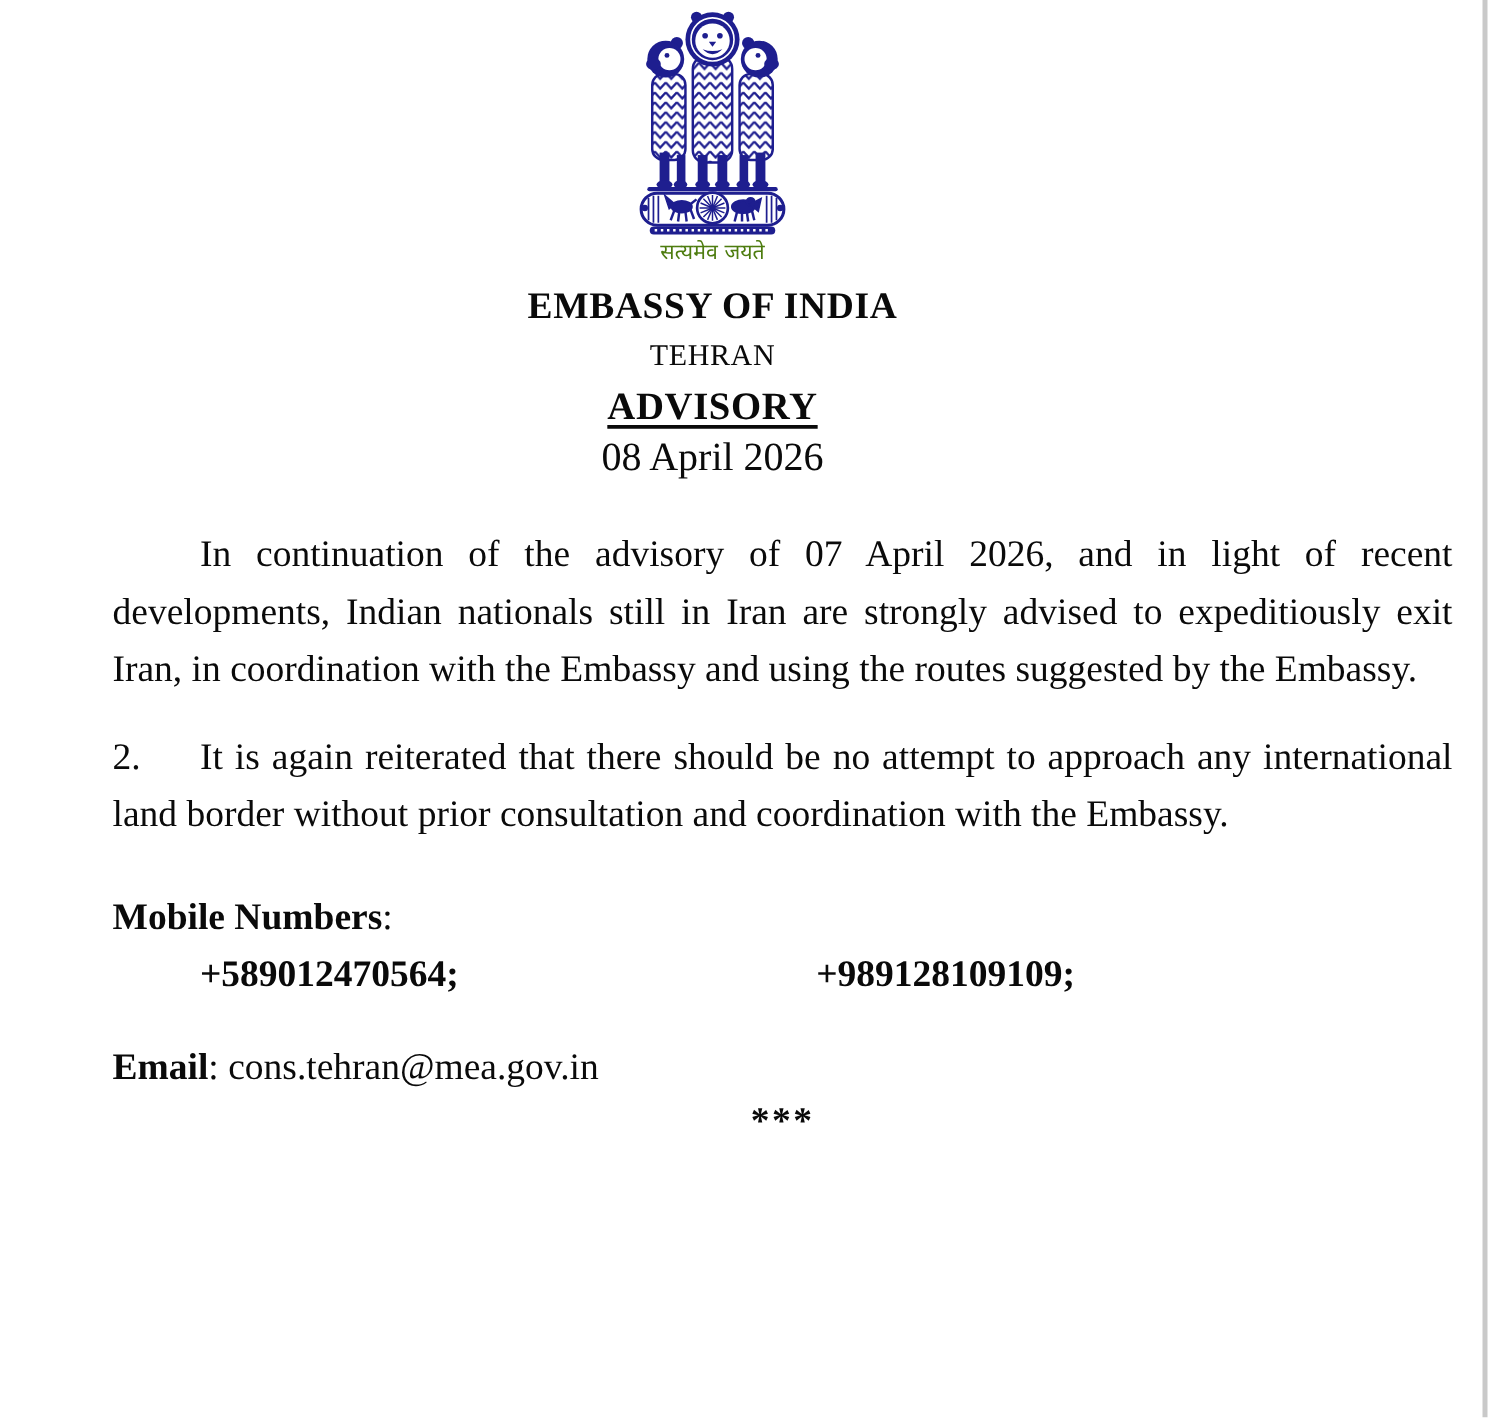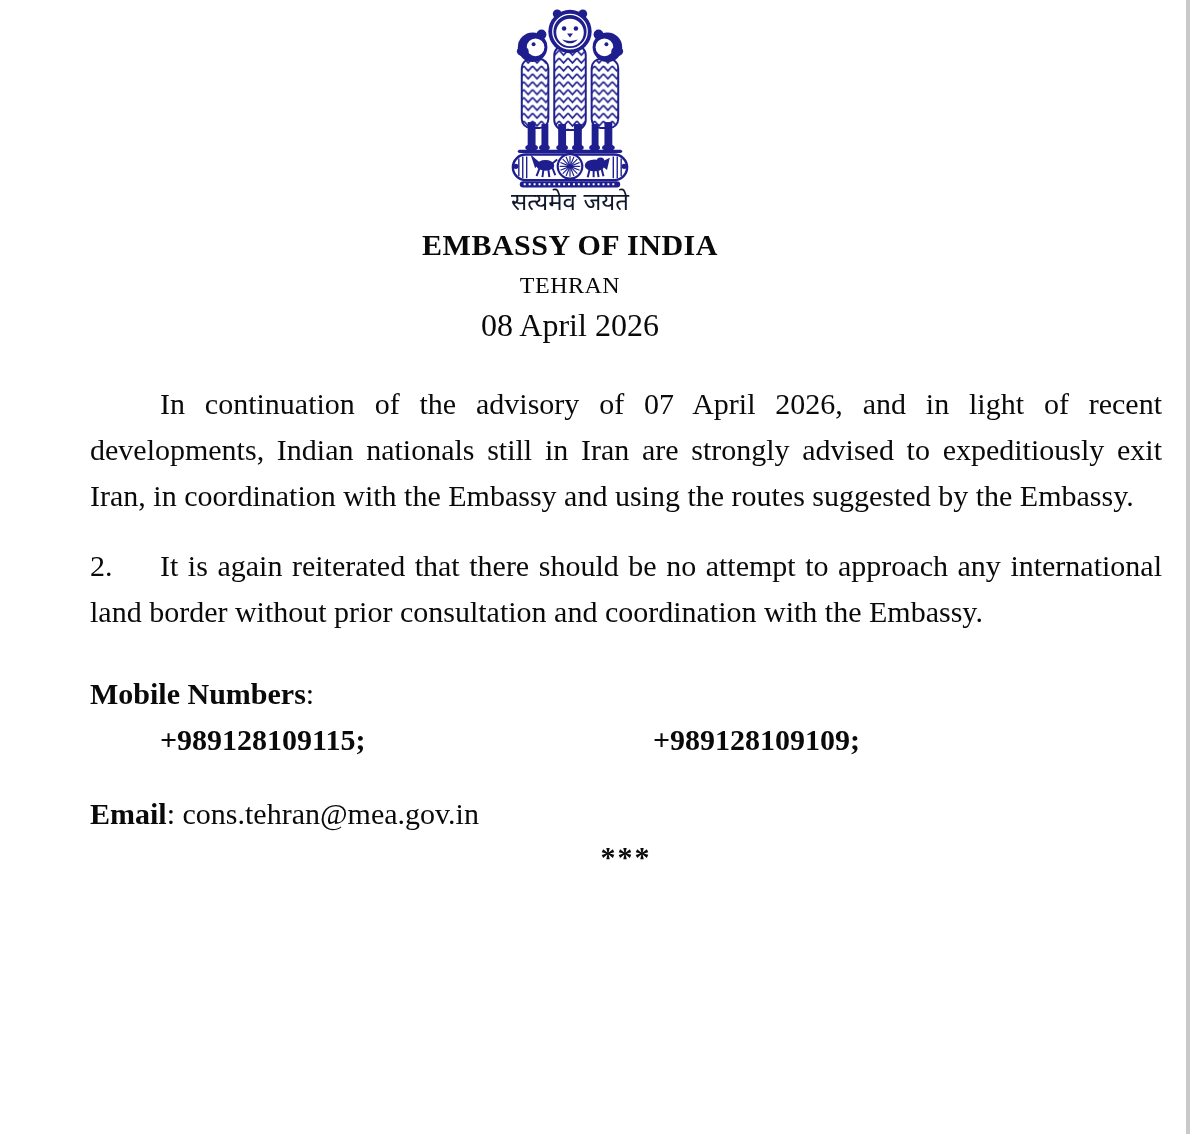--- a/index.html
+++ b/index.html
@@ -14,22 +14,22 @@
   }
   .right-edge {
     position: absolute; top: 0; right: 2px;
     width: 4px; height: 1134px;
     background: #c9c9c9;
   }
   
   .header-block { width: 1140px; text-align: center; padding-top: 2px; }
   .emblem-wrap svg { display: block; margin: 0 auto; }
   .motto {
-    font-size: 24px; line-height: 26px;
-    color: #0f172a;
+    font-size: 17px; line-height: 26px;
+    color: #4d7c0f;
     font-family: "DejaVu Sans", "Liberation Sans", sans-serif;
   }
   .org-name  { margin-top: 10px; font-size: 30px; font-weight: bold; line-height: 40px; letter-spacing: .5px; }
   .city      { font-size: 24px; line-height: 40px; letter-spacing: .5px; text-align: center; }
   .doc-type  { font-size: 31px; font-weight: bold; line-height: 40px;
                text-decoration: underline; text-decoration-thickness: 3px; text-underline-offset: 5px; letter-spacing: .5px; }
   .date-line { font-size: 32px; line-height: 40px; }
   
   .content {
     margin-left: 90px; margin-top: 36px;
@@ -158,33 +158,34 @@
         <circle cx="120" cy="167" r="2.6" fill="#1e1e8f"></circle>
 
         <rect x="14" y="182" width="102" height="6.5" rx="3.25" fill="#1e1e8f"></rect>
         <line x1="18" y1="185.2" x2="112" y2="185.2" stroke="#ffffff" stroke-width="2" stroke-dasharray="2 3"></line>
       </svg>
       <div class="motto">सत्यमेव जयते</div>
     </div>
 
     <div class="org-name">EMBASSY OF INDIA</div>
     <div class="city">TEHRAN</div>
+    <div class="doc-type">ADVISORY</div>
     <div class="date-line">08 April 2026</div>
   </div>
 
   <div class="content">
 
     <p class="para indent">In continuation of the advisory of 07 April 2026, and in light of recent developments, Indian nationals still in Iran are strongly advised to expeditiously exit Iran, in coordination with the Embassy and using the routes suggested by the Embassy.</p>
 
     <p class="para"><span class="pnum">2.</span><span>It is again reiterated that there should be no attempt to approach any international land border without prior consultation and coordination with the Embassy.</span></p>
 
 
     <p class="mobile-heading"><span class="bold">Mobile Numbers</span><span>:</span></p>
 
-    <div class="numrow"><span class="numcol1">+989128109115;</span><span>+989128109109;</span></div>
+    <div class="numrow"><span class="numcol1">+589012470564;</span><span>+989128109109;</span></div>
 
 
     <p class="email-line"><span class="bold">Email</span><span>: </span><span>cons.tehran@mea.gov.in</span></p>
 
     <div class="stars">***</div>
   </div>
 
 </div>
 
 </body></html>

